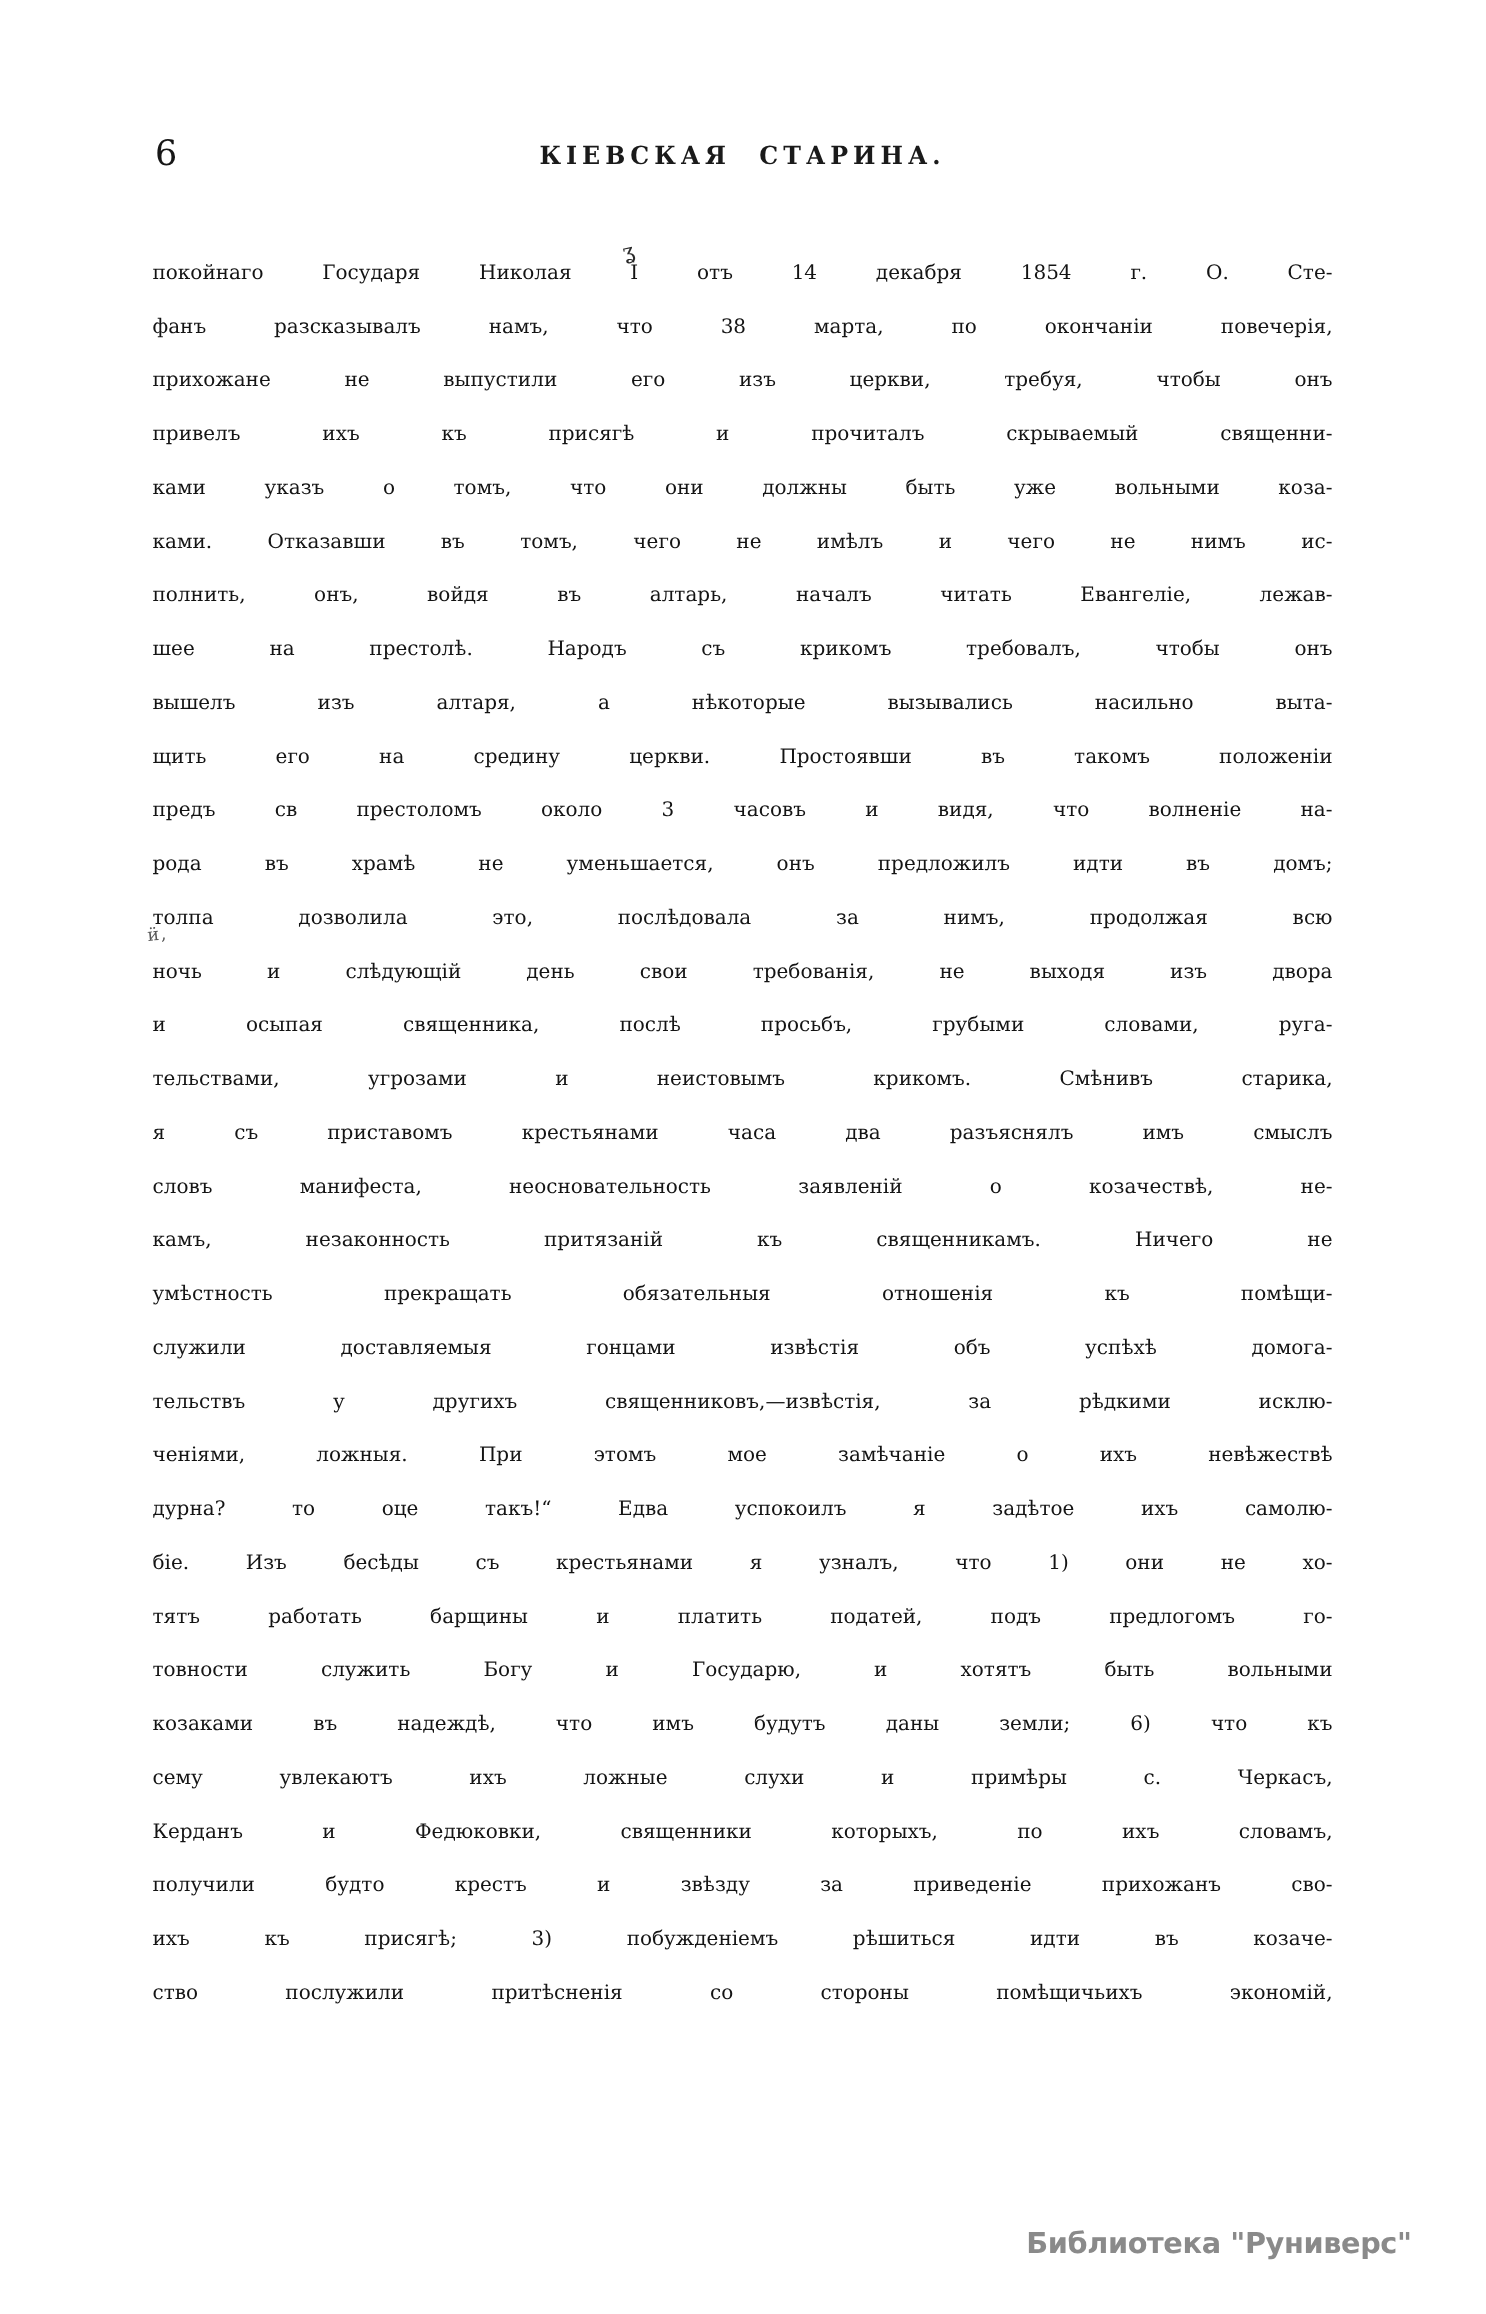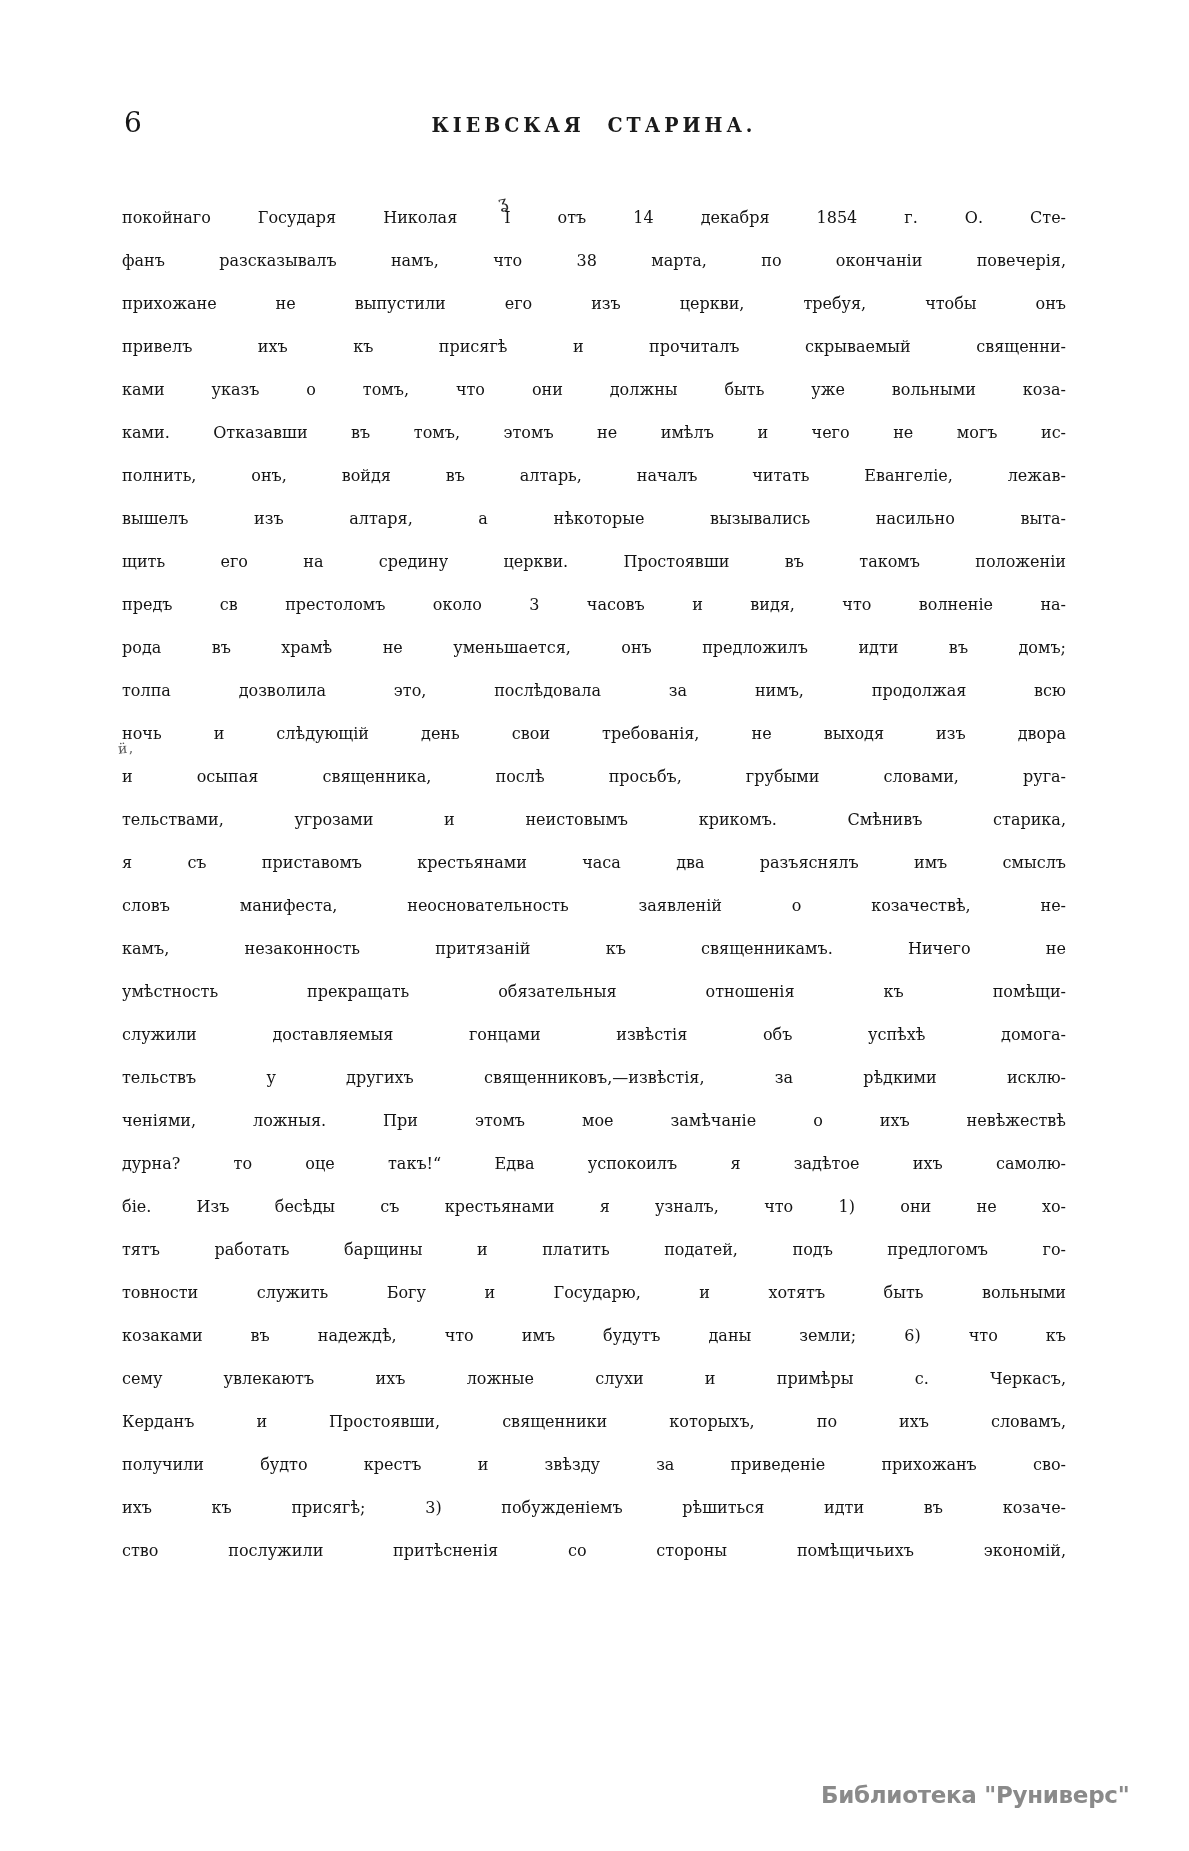--- a/index.html
+++ b/index.html
@@ -93,22 +93,23 @@
   <span class="ink-blot">ʓ</span>
 
   <span class="margin-smudge">ӥ‚</span>
 
   <div class="body-text">
       <div class="line">покойнаго Государя Николая I отъ 14 декабря 1854 г. О. Сте-</div>
       <div class="line">фанъ разсказывалъ намъ, что 38 марта, по окончаніи повечерія,</div>
       <div class="line">прихожане не выпустили его изъ церкви, требуя, чтобы онъ</div>
       <div class="line">привелъ ихъ къ присягѣ и прочиталъ скрываемый священни-</div>
       <div class="line">ками указъ о томъ, что они должны быть уже вольными коза-</div>
-      <div class="line">ками. Отказавши въ томъ, этомъ не имѣлъ и чего не могъ ис-</div>
+      <div class="line">ками. Отказавши въ томъ, чего не имѣлъ и чего не нимъ ис-</div>
       <div class="line">полнить, онъ, войдя въ алтарь, началъ читать Евангеліе, лежав-</div>
+      <div class="line">шее на престолѣ. Народъ съ крикомъ требовалъ, чтобы онъ</div>
       <div class="line">вышелъ изъ алтаря, а нѣкоторые вызывались насильно выта-</div>
       <div class="line">щить его на средину церкви. Простоявши въ такомъ положеніи</div>
       <div class="line">предъ св престоломъ около 3 часовъ и видя, что волненіе на-</div>
       <div class="line">рода въ храмѣ не уменьшается, онъ предложилъ идти въ домъ;</div>
       <div class="line">толпа дозволила это, послѣдовала за нимъ, продолжая всю</div>
       <div class="line">ночь и слѣдующій день свои требованія, не выходя изъ двора</div>
       <div class="line">и осыпая священника, послѣ просьбъ, грубыми словами, руга-</div>
       <div class="line">тельствами, угрозами и неистовымъ крикомъ. Смѣнивъ старика,</div>
       <div class="line">я съ приставомъ крестьянами часа два разъяснялъ имъ смыслъ</div>
       <div class="line">словъ манифеста, неосновательность заявленій о козачествѣ, не-</div>
@@ -116,21 +117,21 @@
       <div class="line">умѣстность прекращать обязательныя отношенія къ помѣщи-</div>
       <div class="line">служили доставляемыя гонцами извѣстія объ успѣхѣ домога-</div>
       <div class="line">тельствъ у другихъ священниковъ,—извѣстія, за рѣдкими исклю-</div>
       <div class="line">ченіями, ложныя. При этомъ мое замѣчаніе о ихъ невѣжествѣ</div>
       <div class="line">дурна? то оце такъ!“ Едва успокоилъ я задѣтое ихъ самолю-</div>
       <div class="line">біе. Изъ бесѣды съ крестьянами я узналъ, что 1) они не хо-</div>
       <div class="line">тятъ работать барщины и платить податей, подъ предлогомъ го-</div>
       <div class="line">товности служить Богу и Государю, и хотятъ быть вольными</div>
       <div class="line">козаками въ надеждѣ, что имъ будутъ даны земли; 6) что къ</div>
       <div class="line">сему увлекаютъ ихъ ложные слухи и примѣры с. Черкасъ,</div>
-      <div class="line">Керданъ и Простоявши, священники которыхъ, по ихъ словамъ,</div>
+      <div class="line">Керданъ и Федюковки, священники которыхъ, по ихъ словамъ,</div>
       <div class="line">получили будто крестъ и звѣзду за приведеніе прихожанъ сво-</div>
       <div class="line">ихъ къ присягѣ; 3) побужденіемъ рѣшиться идти въ козаче-</div>
       <div class="line">ство послужили притѣсненія со стороны помѣщичьихъ экономій,</div>
     </div>
 
   <div class="watermark">Библиотека "Руниверс"</div>
 
 </div>
 
 </body></html>

